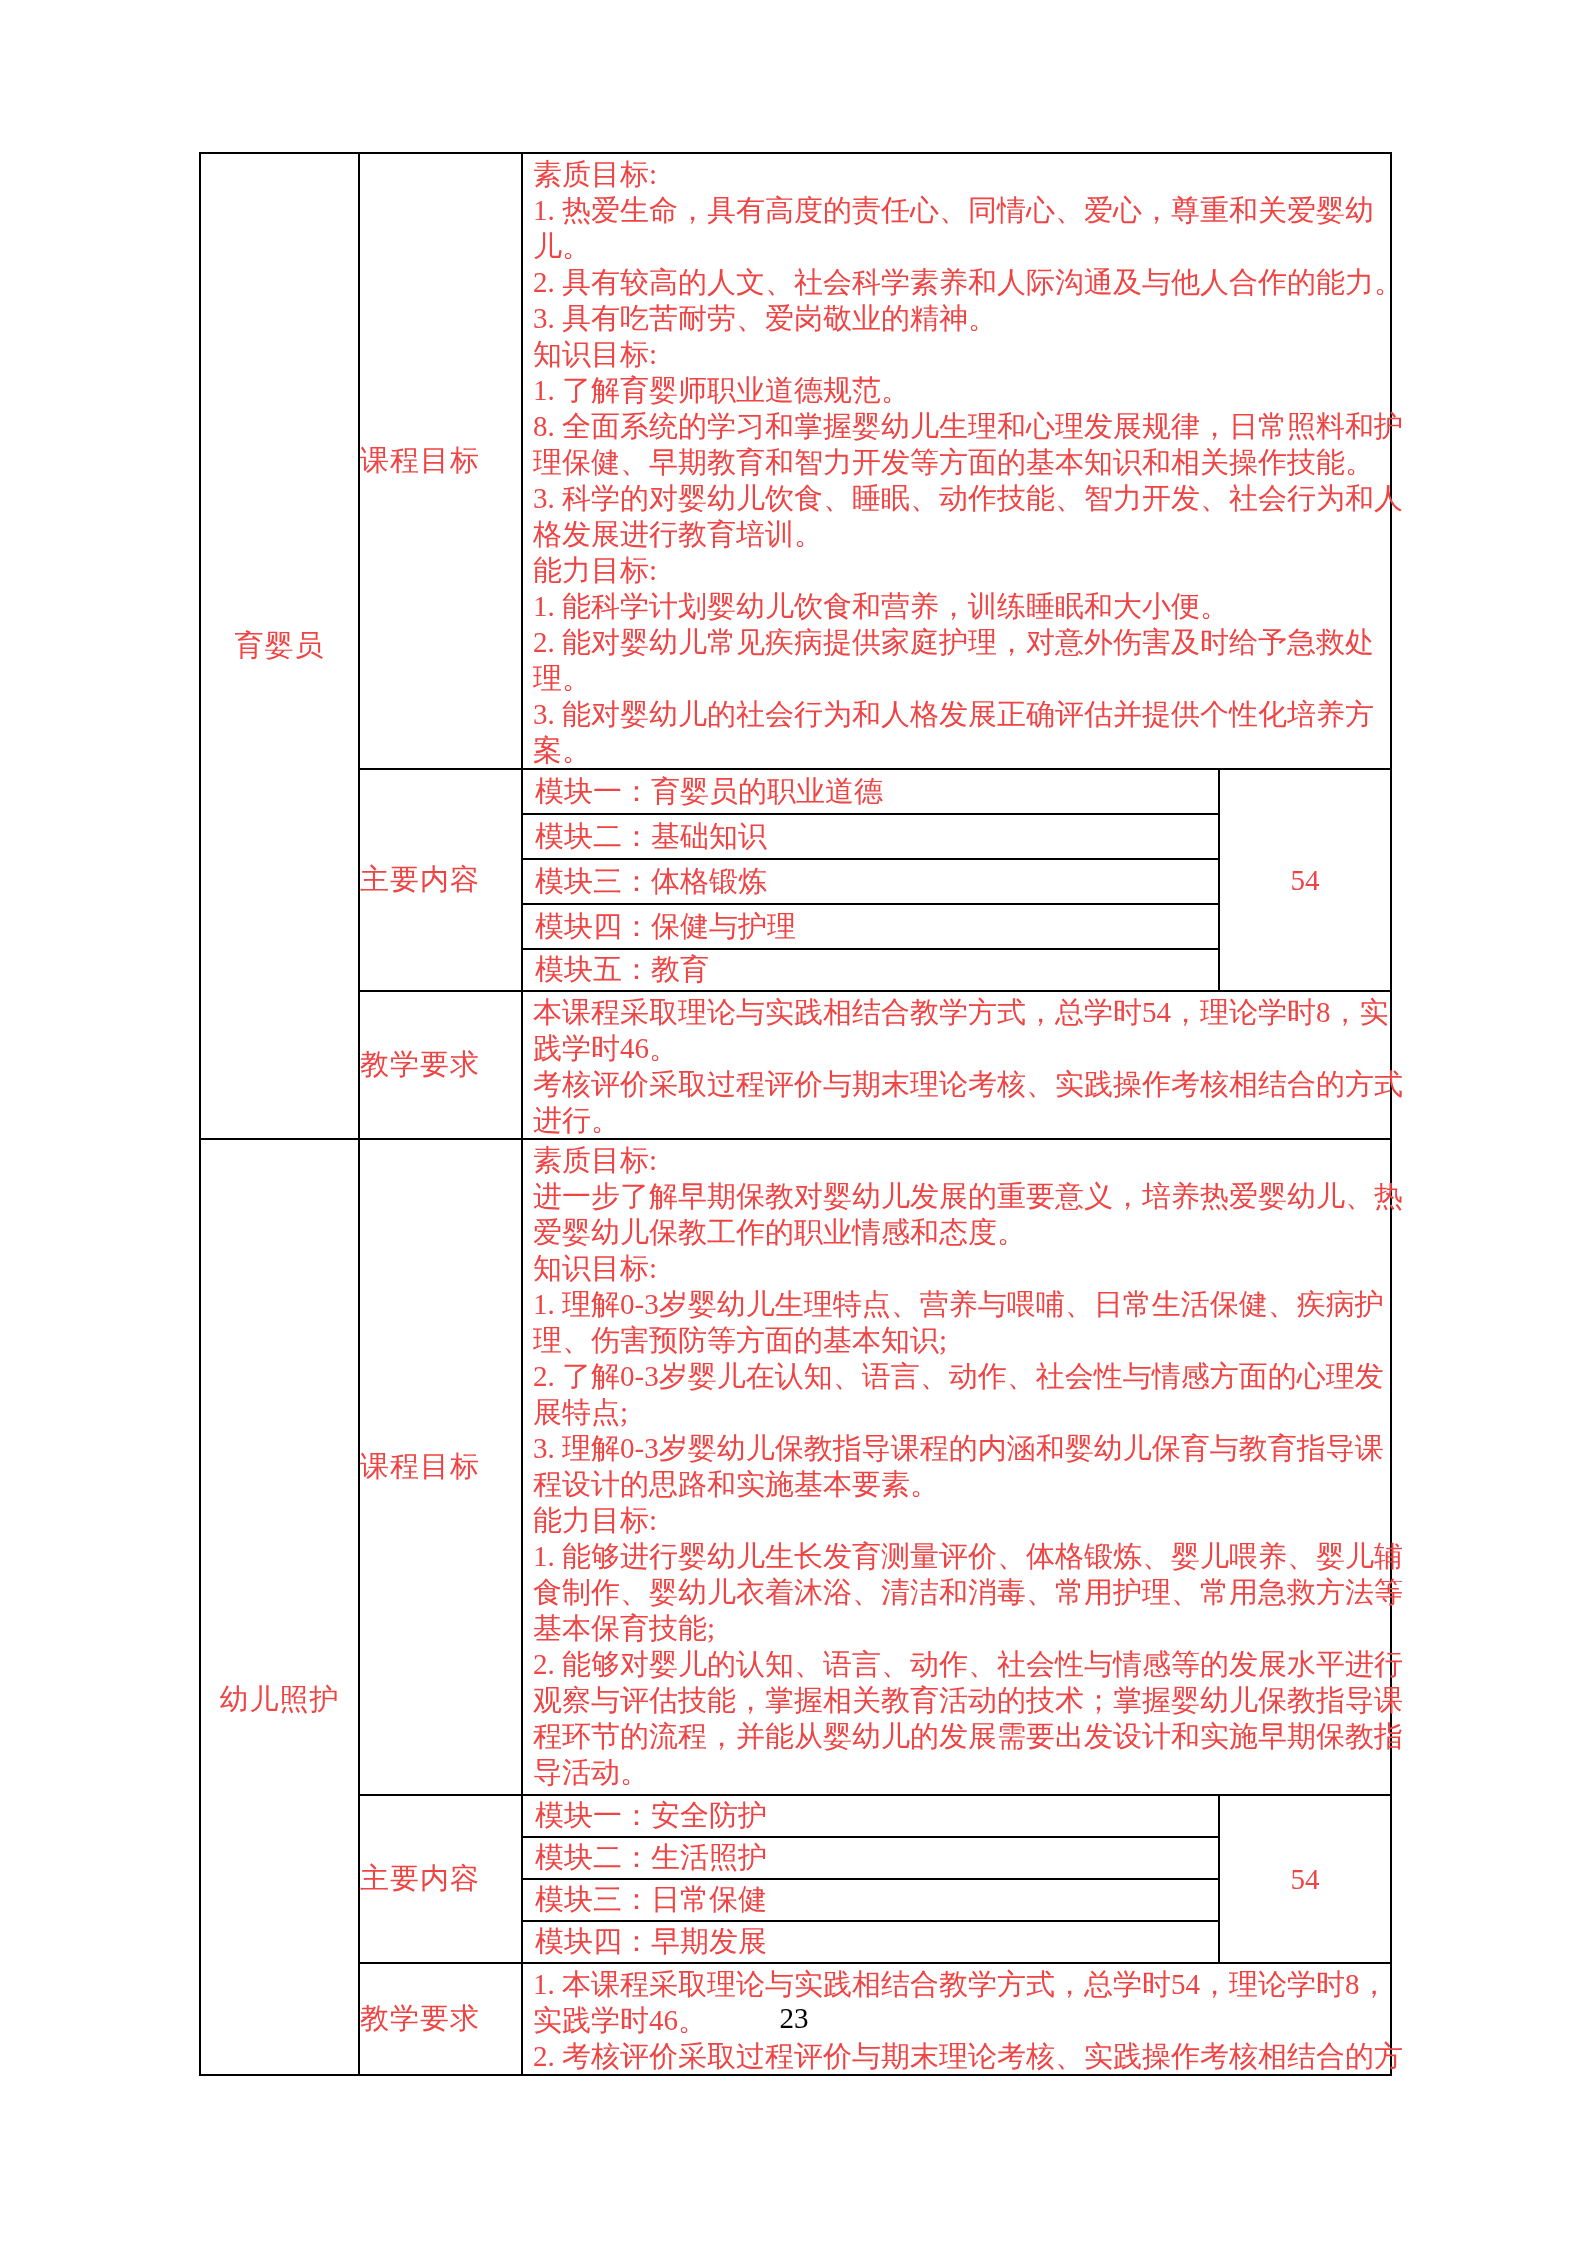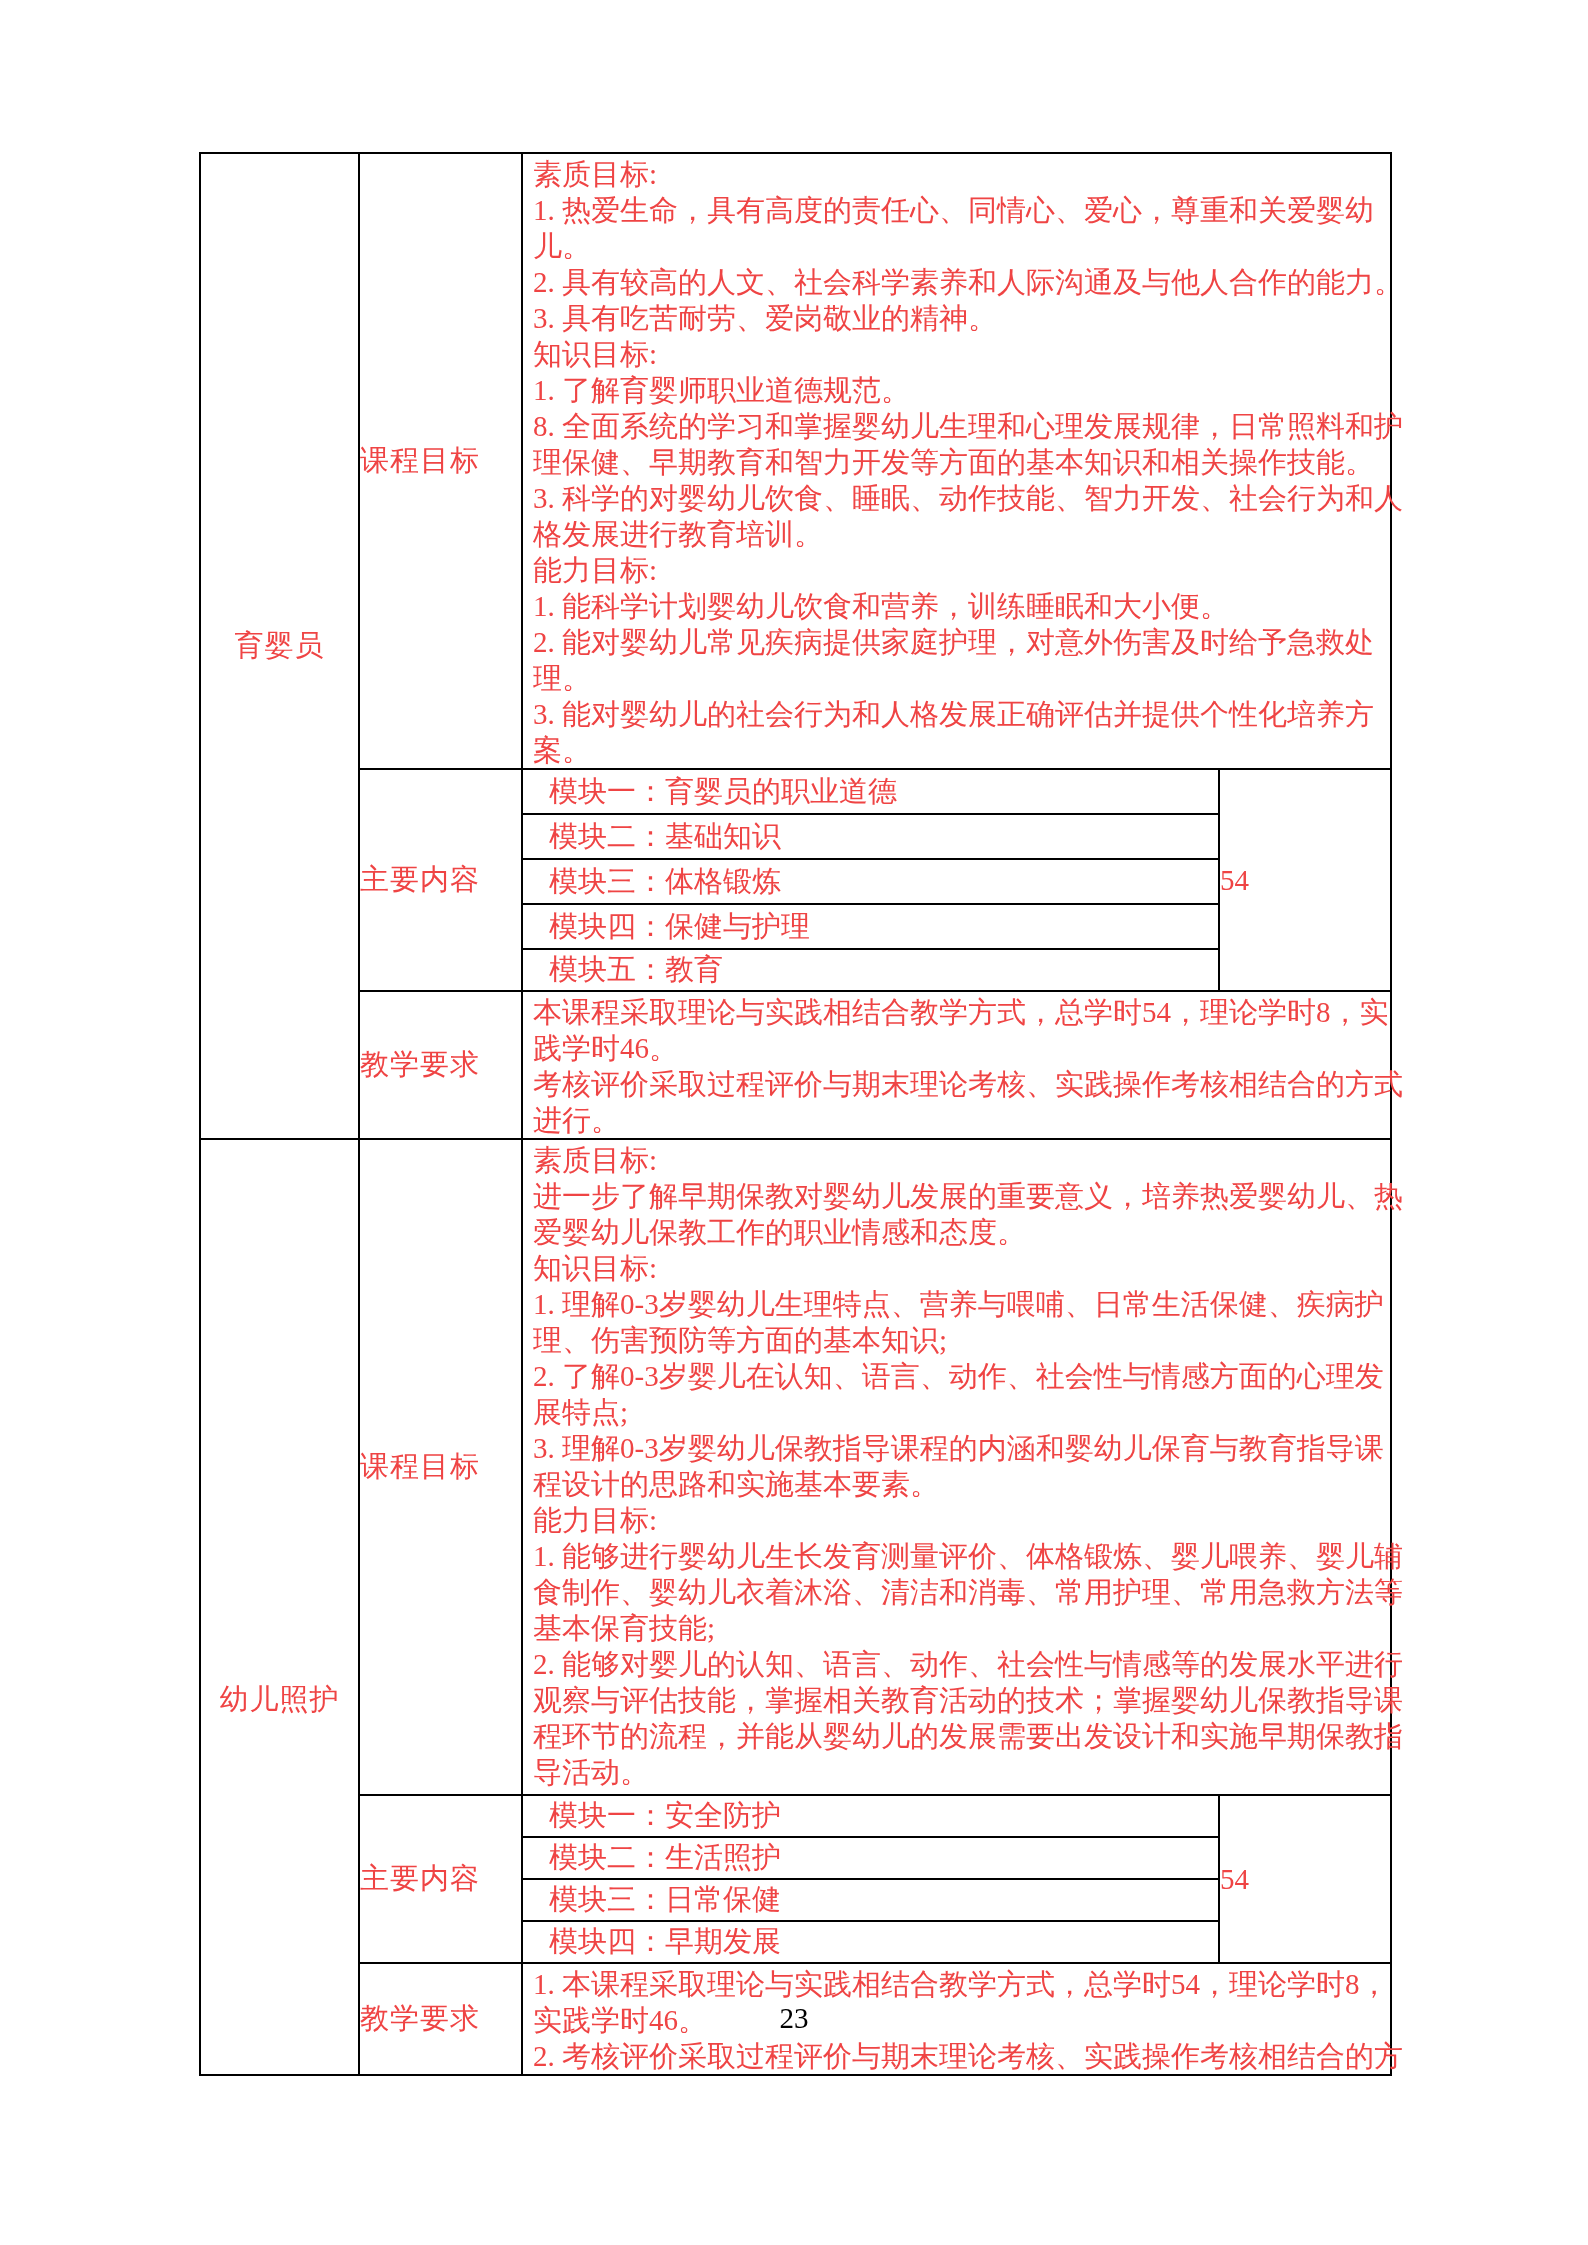--- a/index.html
+++ b/index.html
@@ -48,24 +48,25 @@
   td.content {
     vertical-align: top;
     padding: 2px 4px 0 10px;
   }
   td.content .line {
     line-height: 36px;
     white-space: nowrap;
   }
   td.module {
     vertical-align: middle;
-    padding-left: 26px;
+    padding-left: 12px;
     white-space: nowrap;
   }
   td.hours {
+    text-align: center;
     vertical-align: middle;
   }
   .page-number {
     position: absolute;
     left: 0;
     top: 2000px;
     width: 1588px;
     text-align: center;
     font-size: 29px;
     line-height: 36px;

